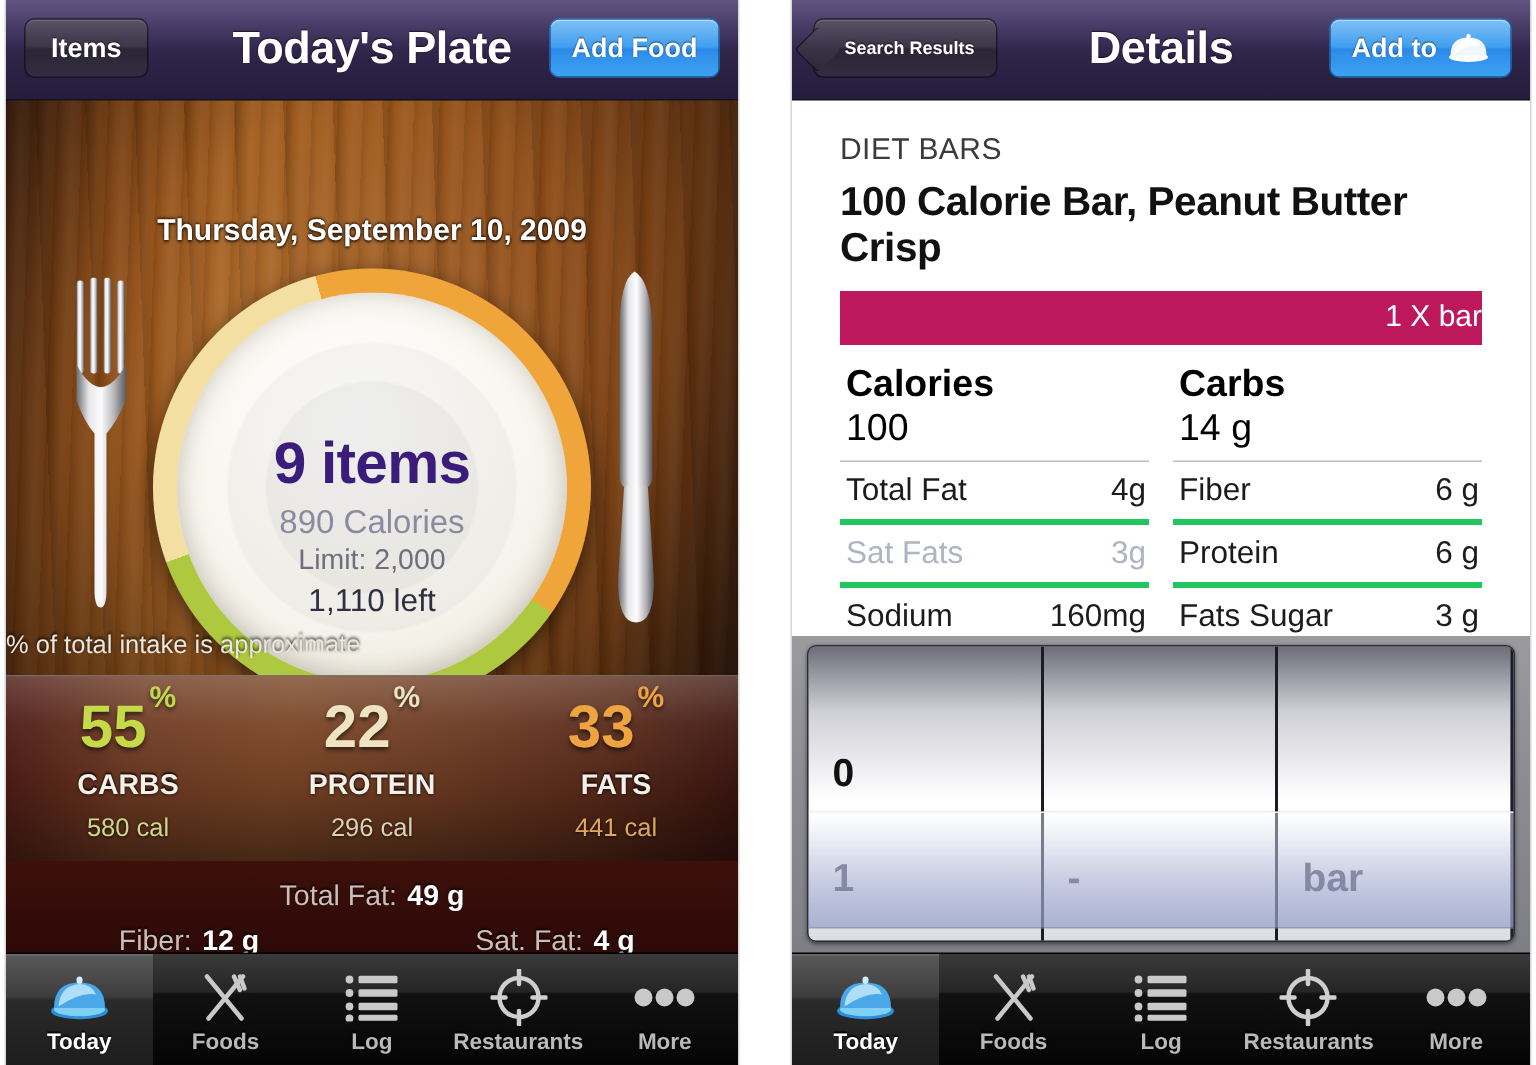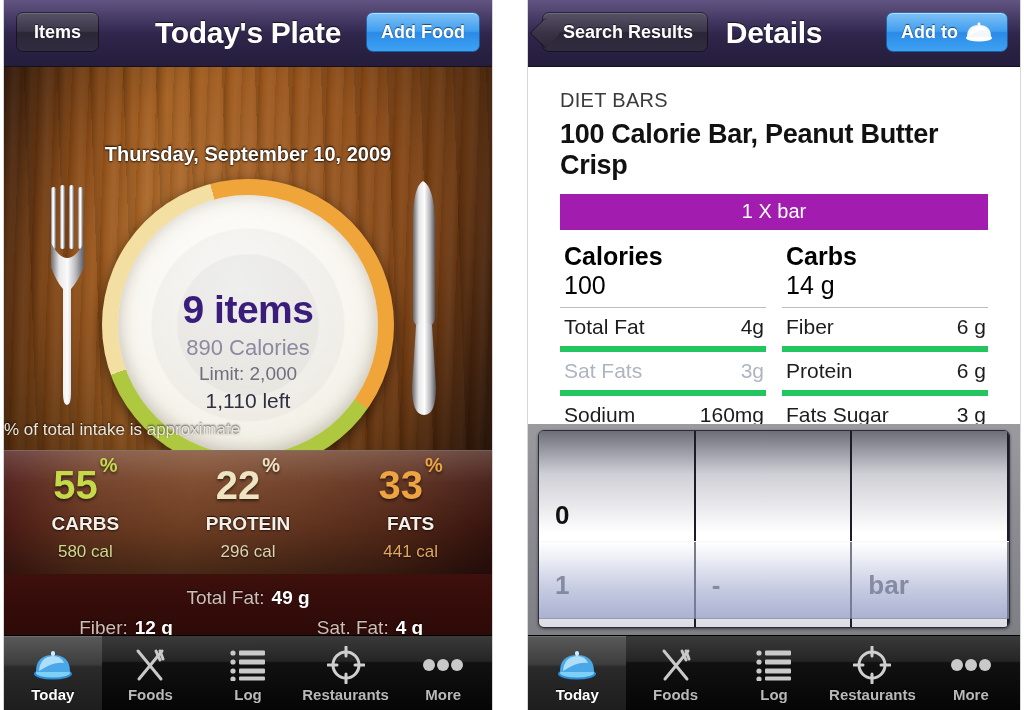--- a/index.html
+++ b/index.html
@@ -25,21 +25,21 @@
   .nav-btn{position:absolute;top:12px;height:40px;display:flex;align-items:center;justify-content:center;
     border-radius:7px;font-size:18px;font-weight:bold;color:#fff;
     text-shadow:0 -1px 1px rgba(0,0,0,.6);box-sizing:border-box;}
   .nav-btn-dark{left:12px;padding:0 17px;
     background:linear-gradient(to bottom,#4a4359 0%,#3a3447 48%,#2b2636 52%,#322c41 100%);
     border:1px solid #171320;box-shadow:inset 0 1px 0 rgba(255,255,255,.14);}
   .nav-btn-blue{right:12px;padding:0 14px;
     background:linear-gradient(to bottom,#74bbf4 0%,#3e9ef0 48%,#2b8ae8 52%,#3ea2f2 100%);
     border:1px solid #1d5e9e;box-shadow:inset 0 1px 0 rgba(255,255,255,.45);}
   .back-btn{left:14px;position:absolute;top:12px;height:40px;display:flex;align-items:center;
-    padding:0 14px 0 20px;font-size:18px;font-weight:bold;color:#fff;
+    padding:0 14px 0 20px;font-size:12px;font-weight:bold;color:#fff;
     text-shadow:0 -1px 1px rgba(0,0,0,.6);
     background:linear-gradient(to bottom,#4a4359 0%,#3a3447 48%,#2b2636 52%,#322c41 100%);
     border:1px solid #171320;border-radius:7px;box-sizing:border-box;
     box-shadow:inset 0 1px 0 rgba(255,255,255,.14);}
   .back-btn::before{content:"";position:absolute;left:-9px;top:9px;width:21px;height:21px;
     background:linear-gradient(135deg,#463f55,#2d2738);border-left:1px solid #171320;border-bottom:1px solid #171320;
     transform:rotate(45deg);border-radius:3px;}
   .back-label{position:relative;z-index:2;}
   .cloche-mini{display:inline-block;width:28px;height:20px;margin-left:7px;position:relative;vertical-align:middle;}
 
@@ -115,27 +115,27 @@
     box-shadow:inset 0 1px 0 rgba(255,255,255,.12);}
   .tab .ticon{height:40px;display:flex;align-items:center;justify-content:center;}
   .tab .tlabel{font-size:15px;font-weight:bold;color:#b9b9b9;margin-top:1px;
     text-shadow:0 -1px 1px rgba(0,0,0,.9);}
   .tab.active .tlabel{color:#ffffff;}
 
   
   .detail-body{position:relative;height:570px;width:100%;background:#fff;overflow:hidden;}
   .cat{margin:22px 0 0 32px;font-size:20px;color:#3b3b3b;letter-spacing:.3px;}
   .food-title{margin:7px 32px 0 32px;font-size:27px;font-weight:bold;color:#111;line-height:1.16;letter-spacing:-.3px;}
-  .serving{margin:12px 32px 0 32px;background:#a21caf;color:#fff;text-align:center;
+  .serving{margin:12px 32px 0 32px;background:#be185d;color:#fff;text-align:right;
     font-size:20px;padding:6px 0 7px;}
   .nut-table{margin:8px 32px 0 32px;display:flex;}
   .nut-col{flex:1;}
   .nut-col.left-col{margin-right:16px;}
   .nut-row{display:flex;align-items:baseline;justify-content:space-between;
-    padding:7px 2px 7px 4px;border-bottom:6px solid #22c55e;}
+    padding:7px 2px 7px 4px;border-bottom:4px solid #22c55e;}
   .nut-row.head{border-bottom:1px solid #bdbdbd;padding-top:4px;flex-direction:column;}
   .nut-row.head .k{font-size:25px;font-weight:bold;color:#000;}
   .nut-row.head .v{font-size:25px;color:#000;}
   .nut-row .k{font-size:21px;color:#1c1c1c;}
   .nut-row .v{font-size:21px;color:#1c1c1c;}
   .nut-row.dim .k,.nut-row.dim .v{color:#aeb5c2;}
 
   .seg{margin:14px 32px 0 32px;display:flex;position:relative;
     border:1px solid #9a9a9a;border-radius:4px;overflow:visible;background:#0a0a0a;}
   .seg-item{flex:1;text-align:center;font-size:19px;font-weight:bold;color:#fff;

